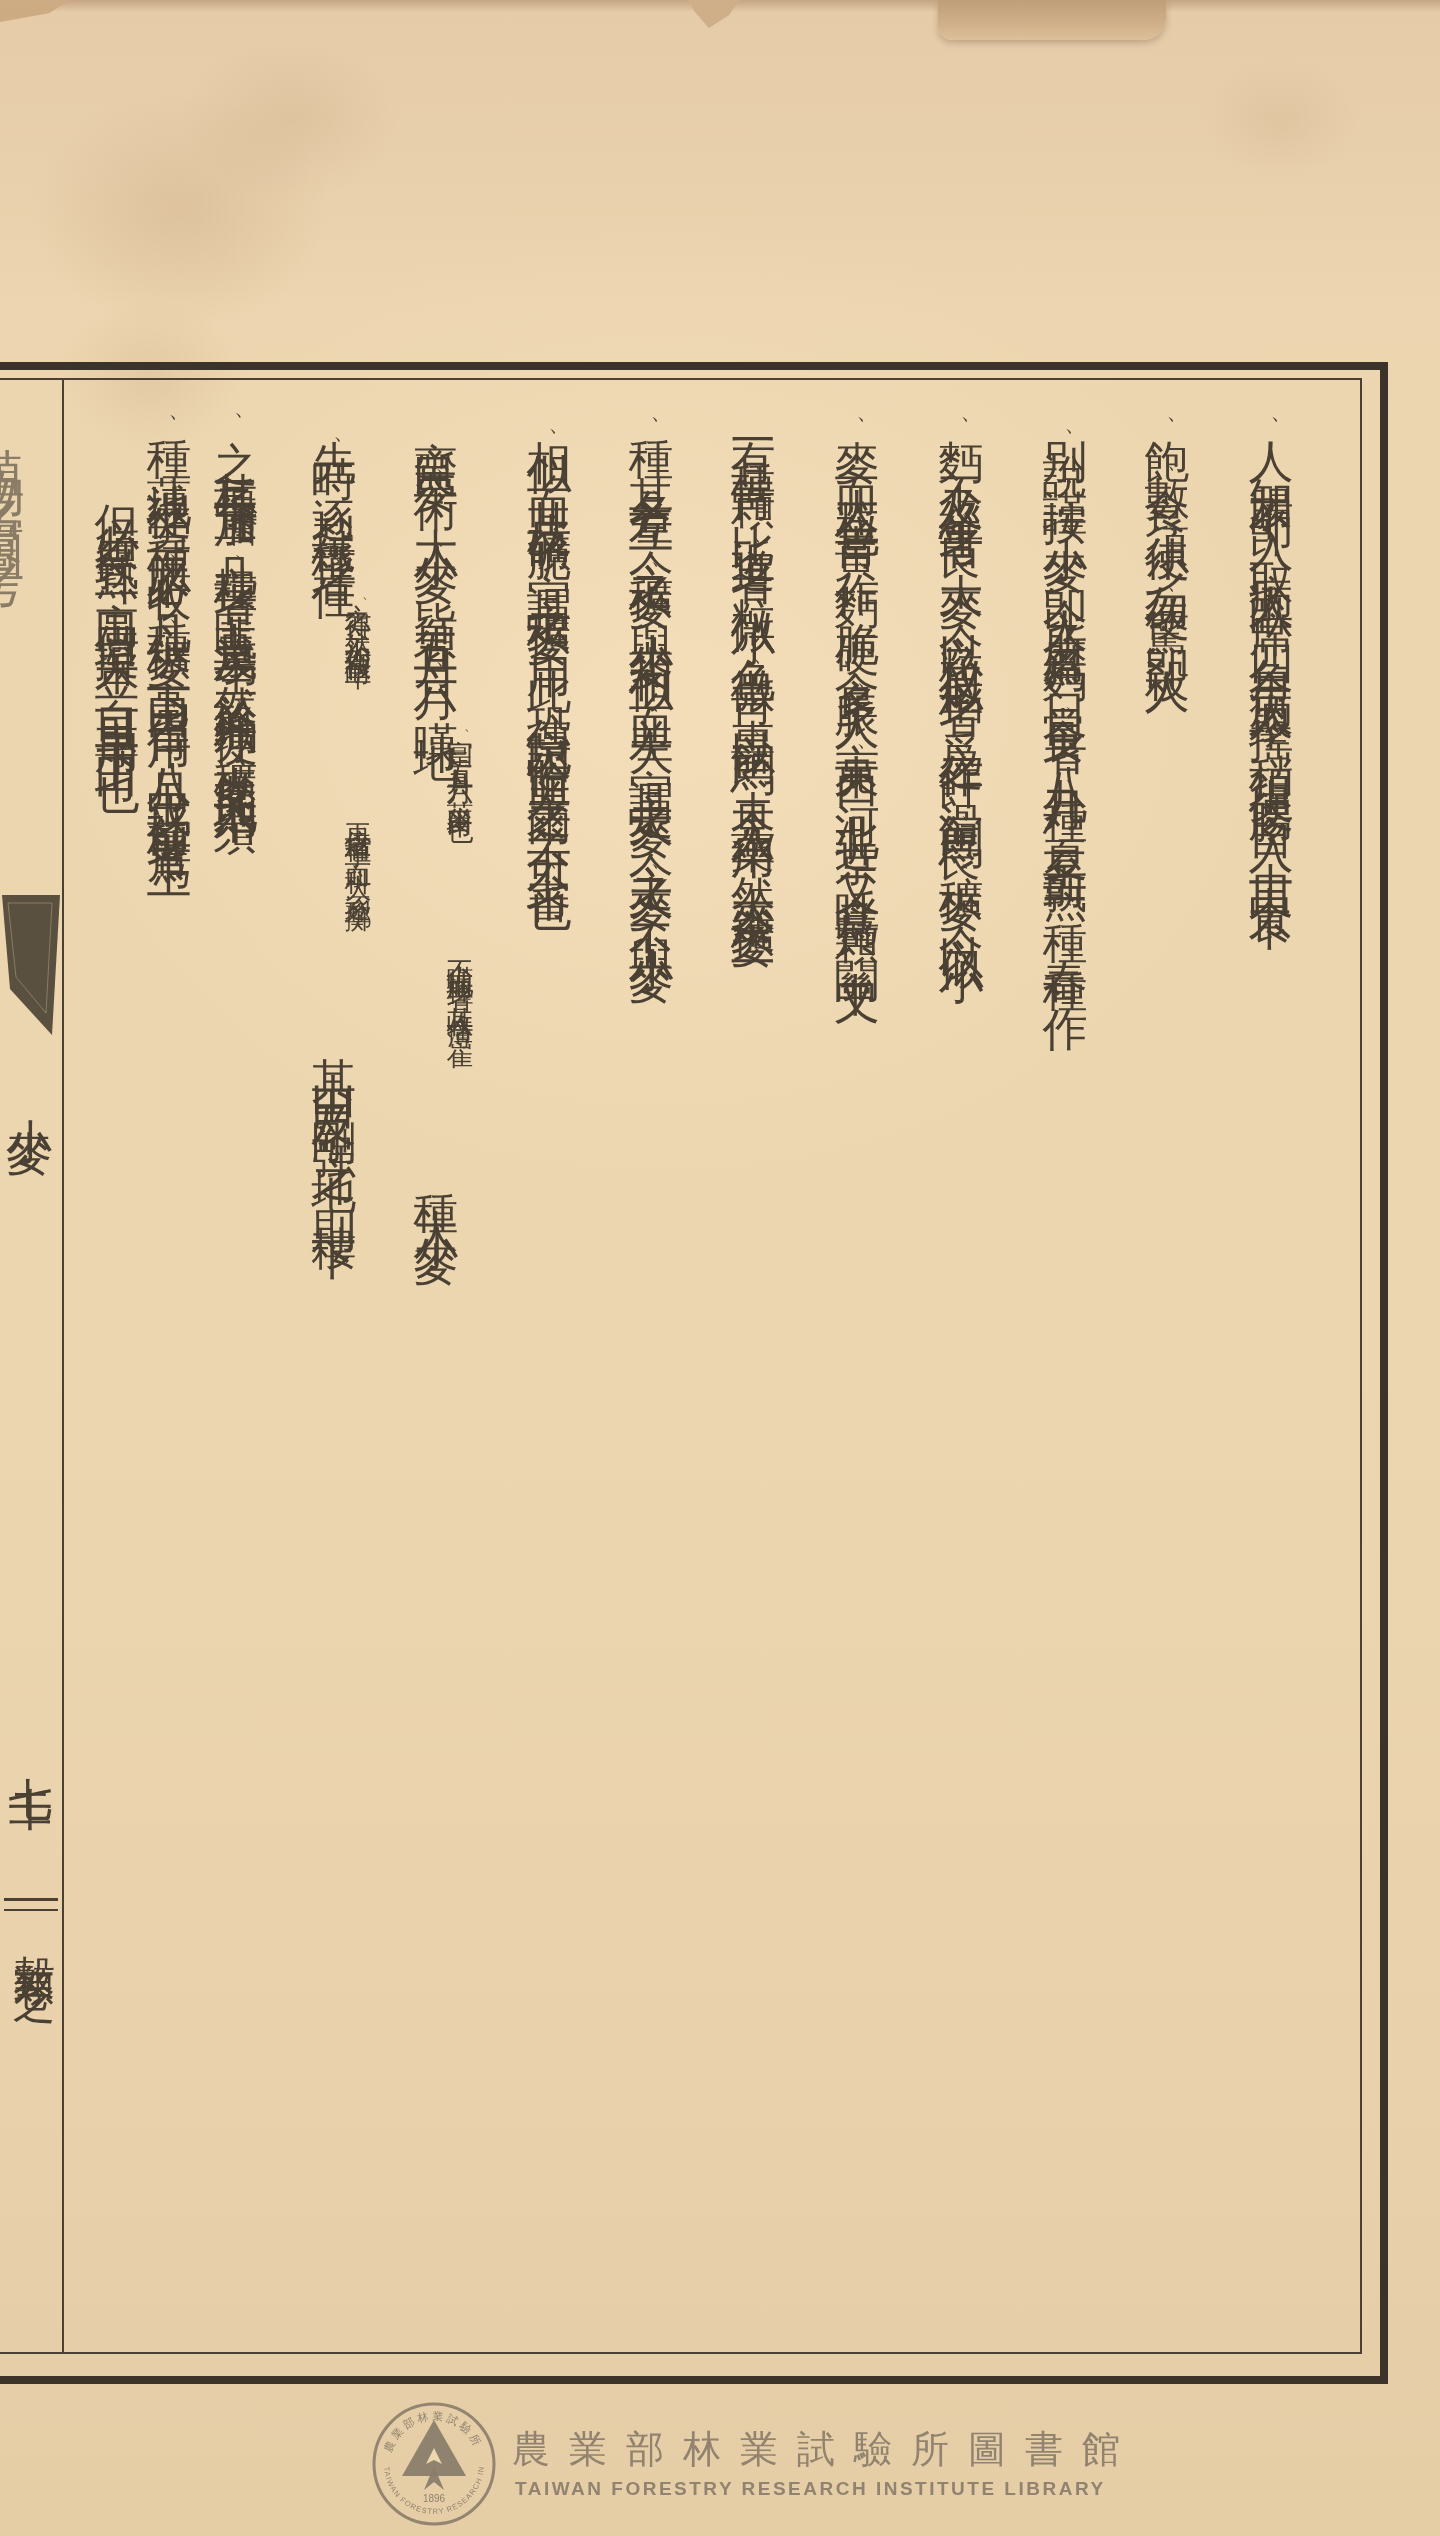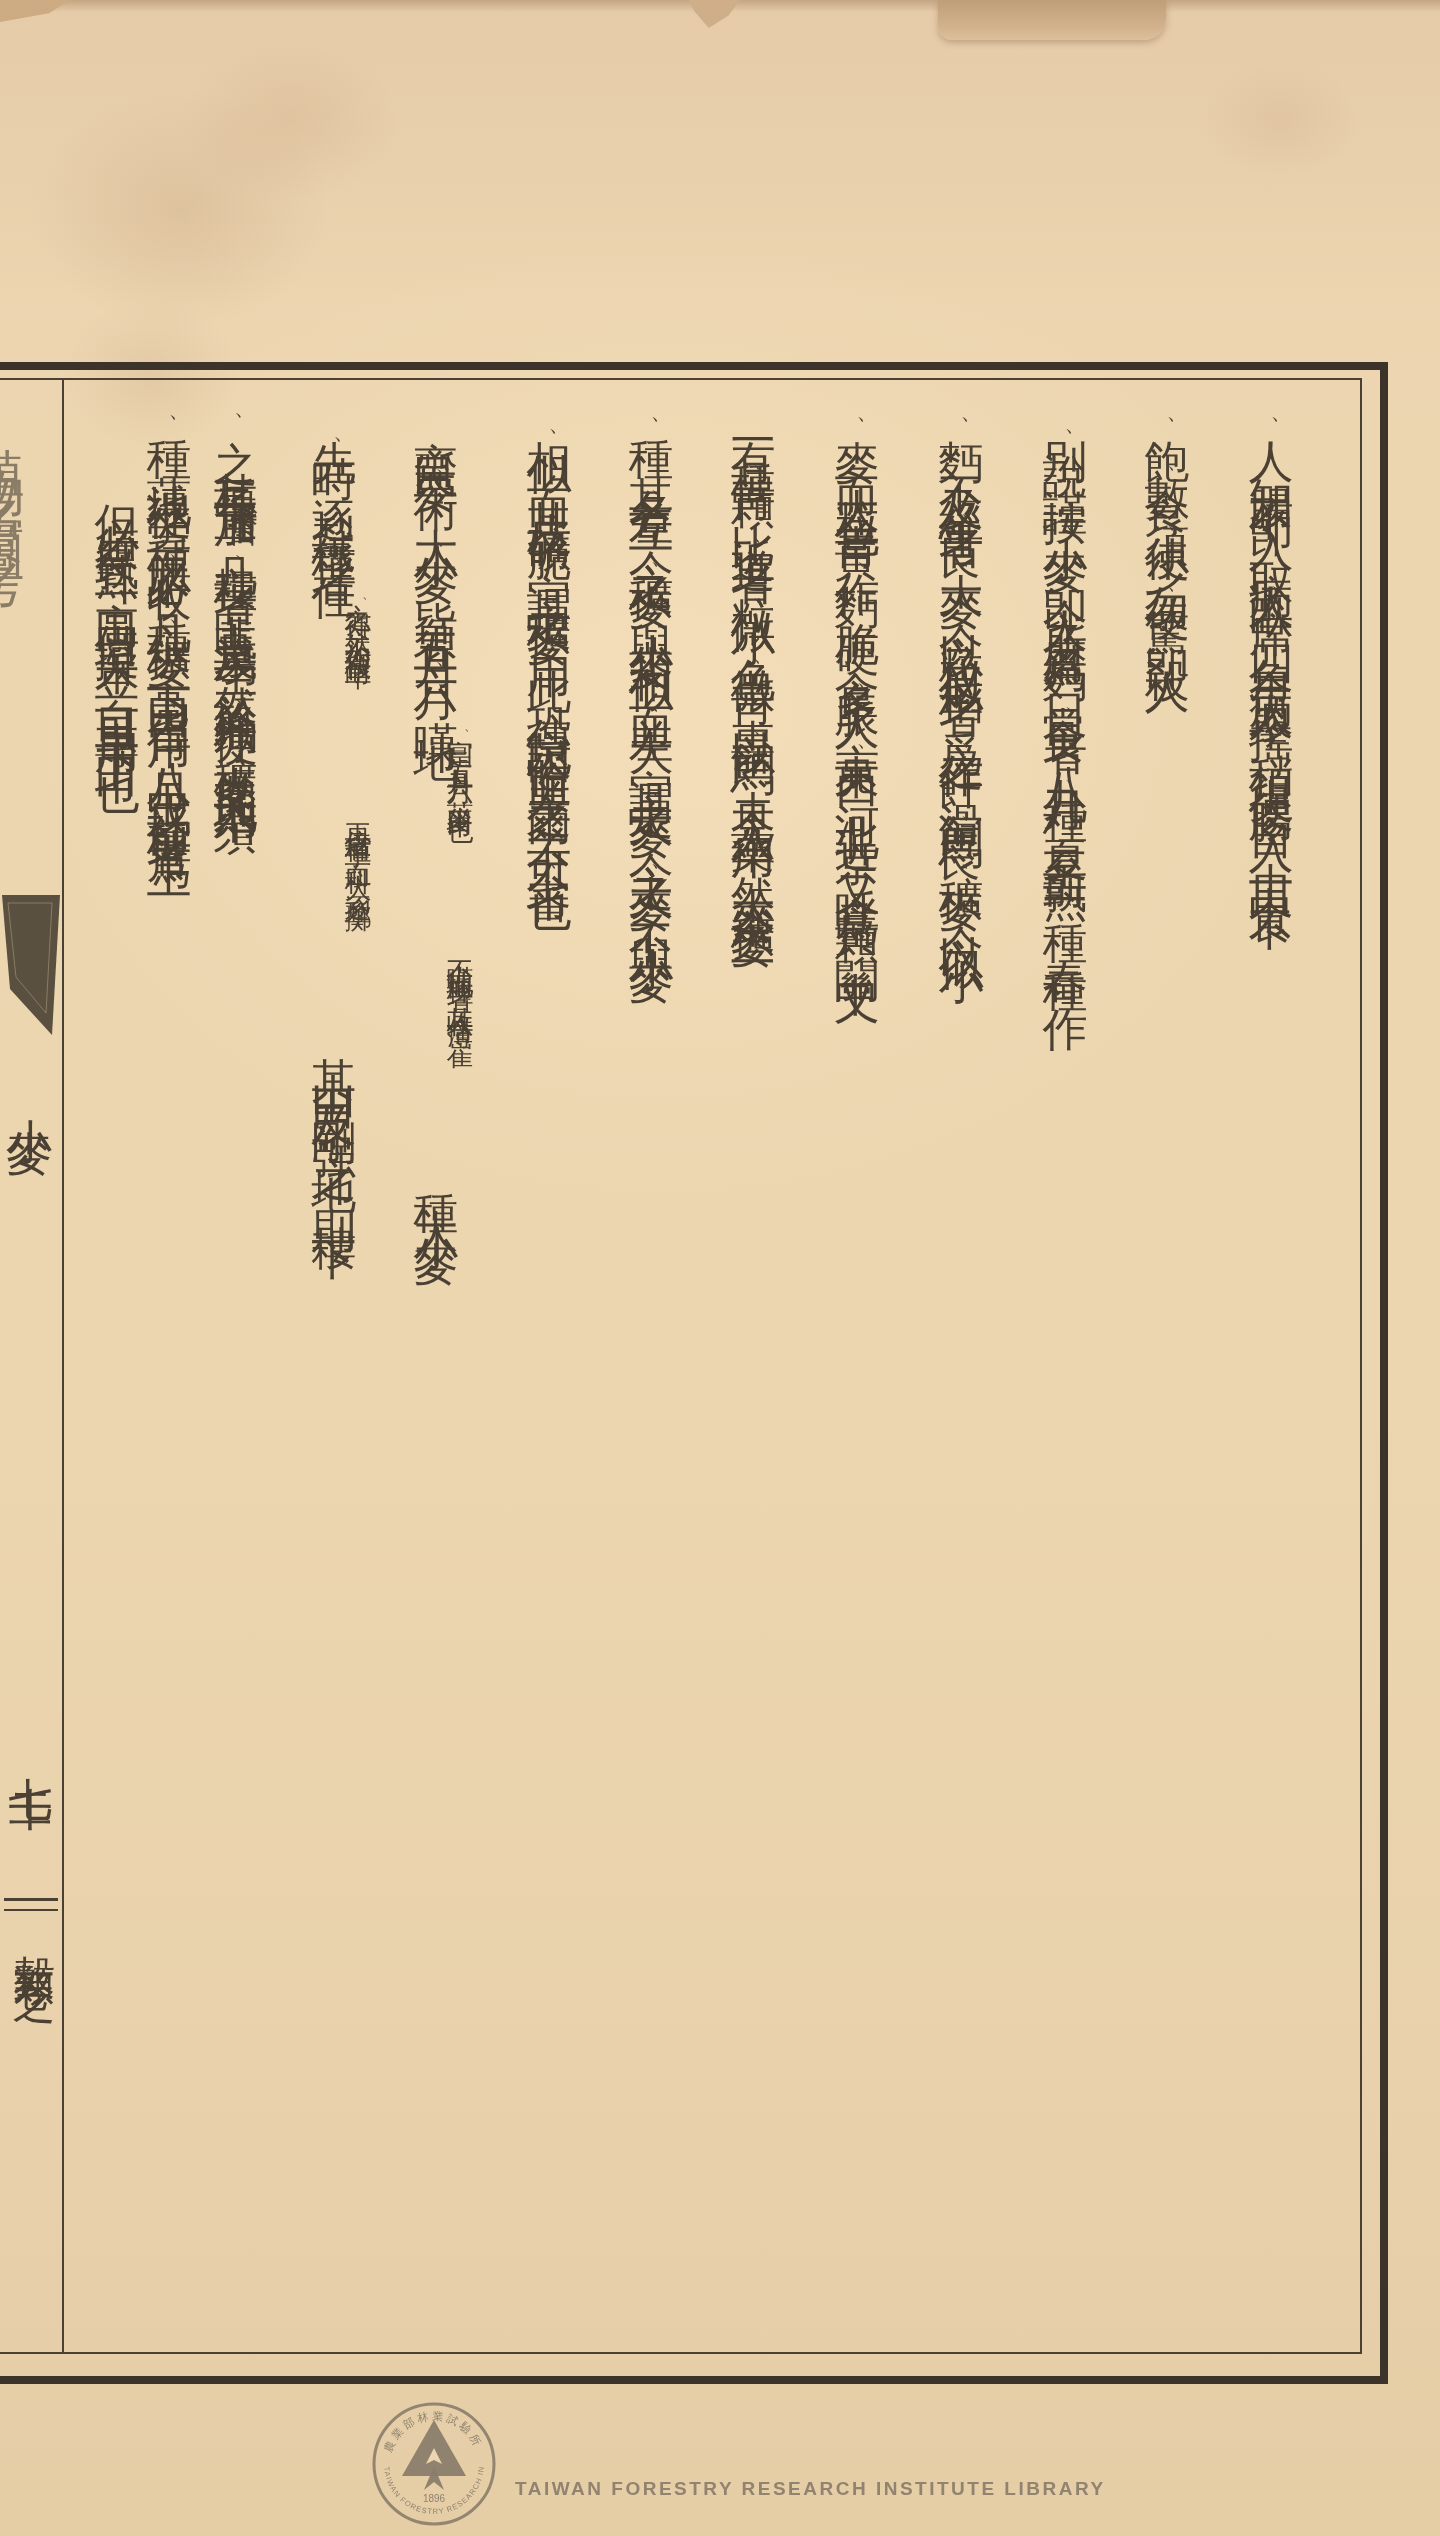--- a/index.html
+++ b/index.html
@@ -148,16 +148,17 @@
       <polygon points="66,50 58,66 66,62 74,66" fill="#ecd6b0"></polygon>
       <polygon points="66,68 56,92 66,84 76,92" fill="rgba(138,125,106,.95)"></polygon>
       <text font-family="Liberation Sans, DejaVu Sans, sans-serif" font-size="11" letter-spacing="3" fill="rgba(138,125,106,.95)">
         <textPath href="#arcTop" startOffset="8%">農業部林業試驗所</textPath>
       </text>
       <text font-family="Liberation Sans, DejaVu Sans, sans-serif" font-size="7.5" letter-spacing="1" fill="rgba(138,125,106,.95)">
         <textPath href="#arcBot" startOffset="2%">TAIWAN FORESTRY RESEARCH INSTITUTE</textPath>
       </text>
       <text x="66" y="104" text-anchor="middle" font-family="Liberation Sans, DejaVu Sans, sans-serif" font-size="10" fill="rgba(138,125,106,.95)">1896</text>
     </svg>
+    <div class="stamp-cjk">農業部林業試驗所圖書館</div>
     <div class="stamp-en">TAIWAN FORESTRY RESEARCH INSTITUTE LIBRARY</div>
   </div>
 
 </div>
 
 </body></html>

